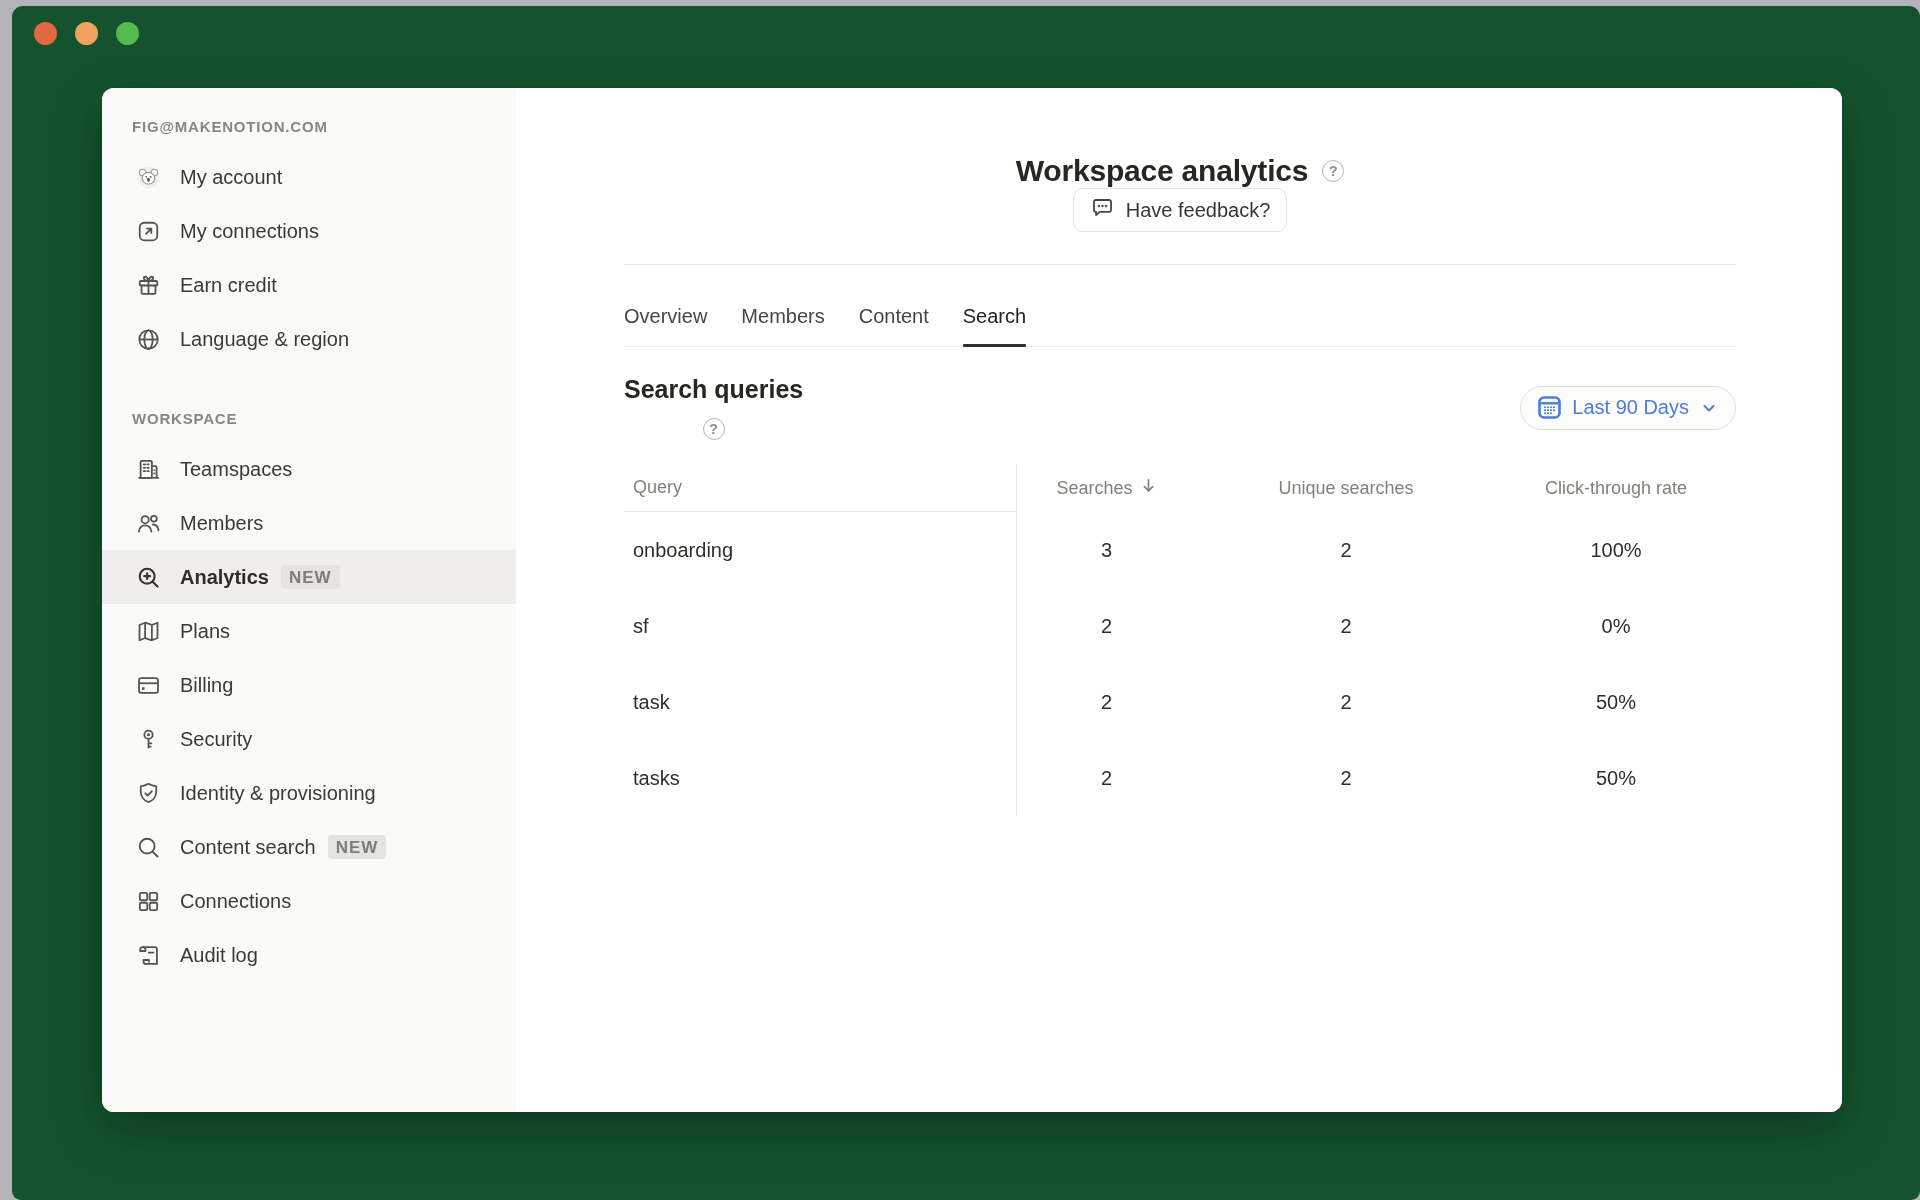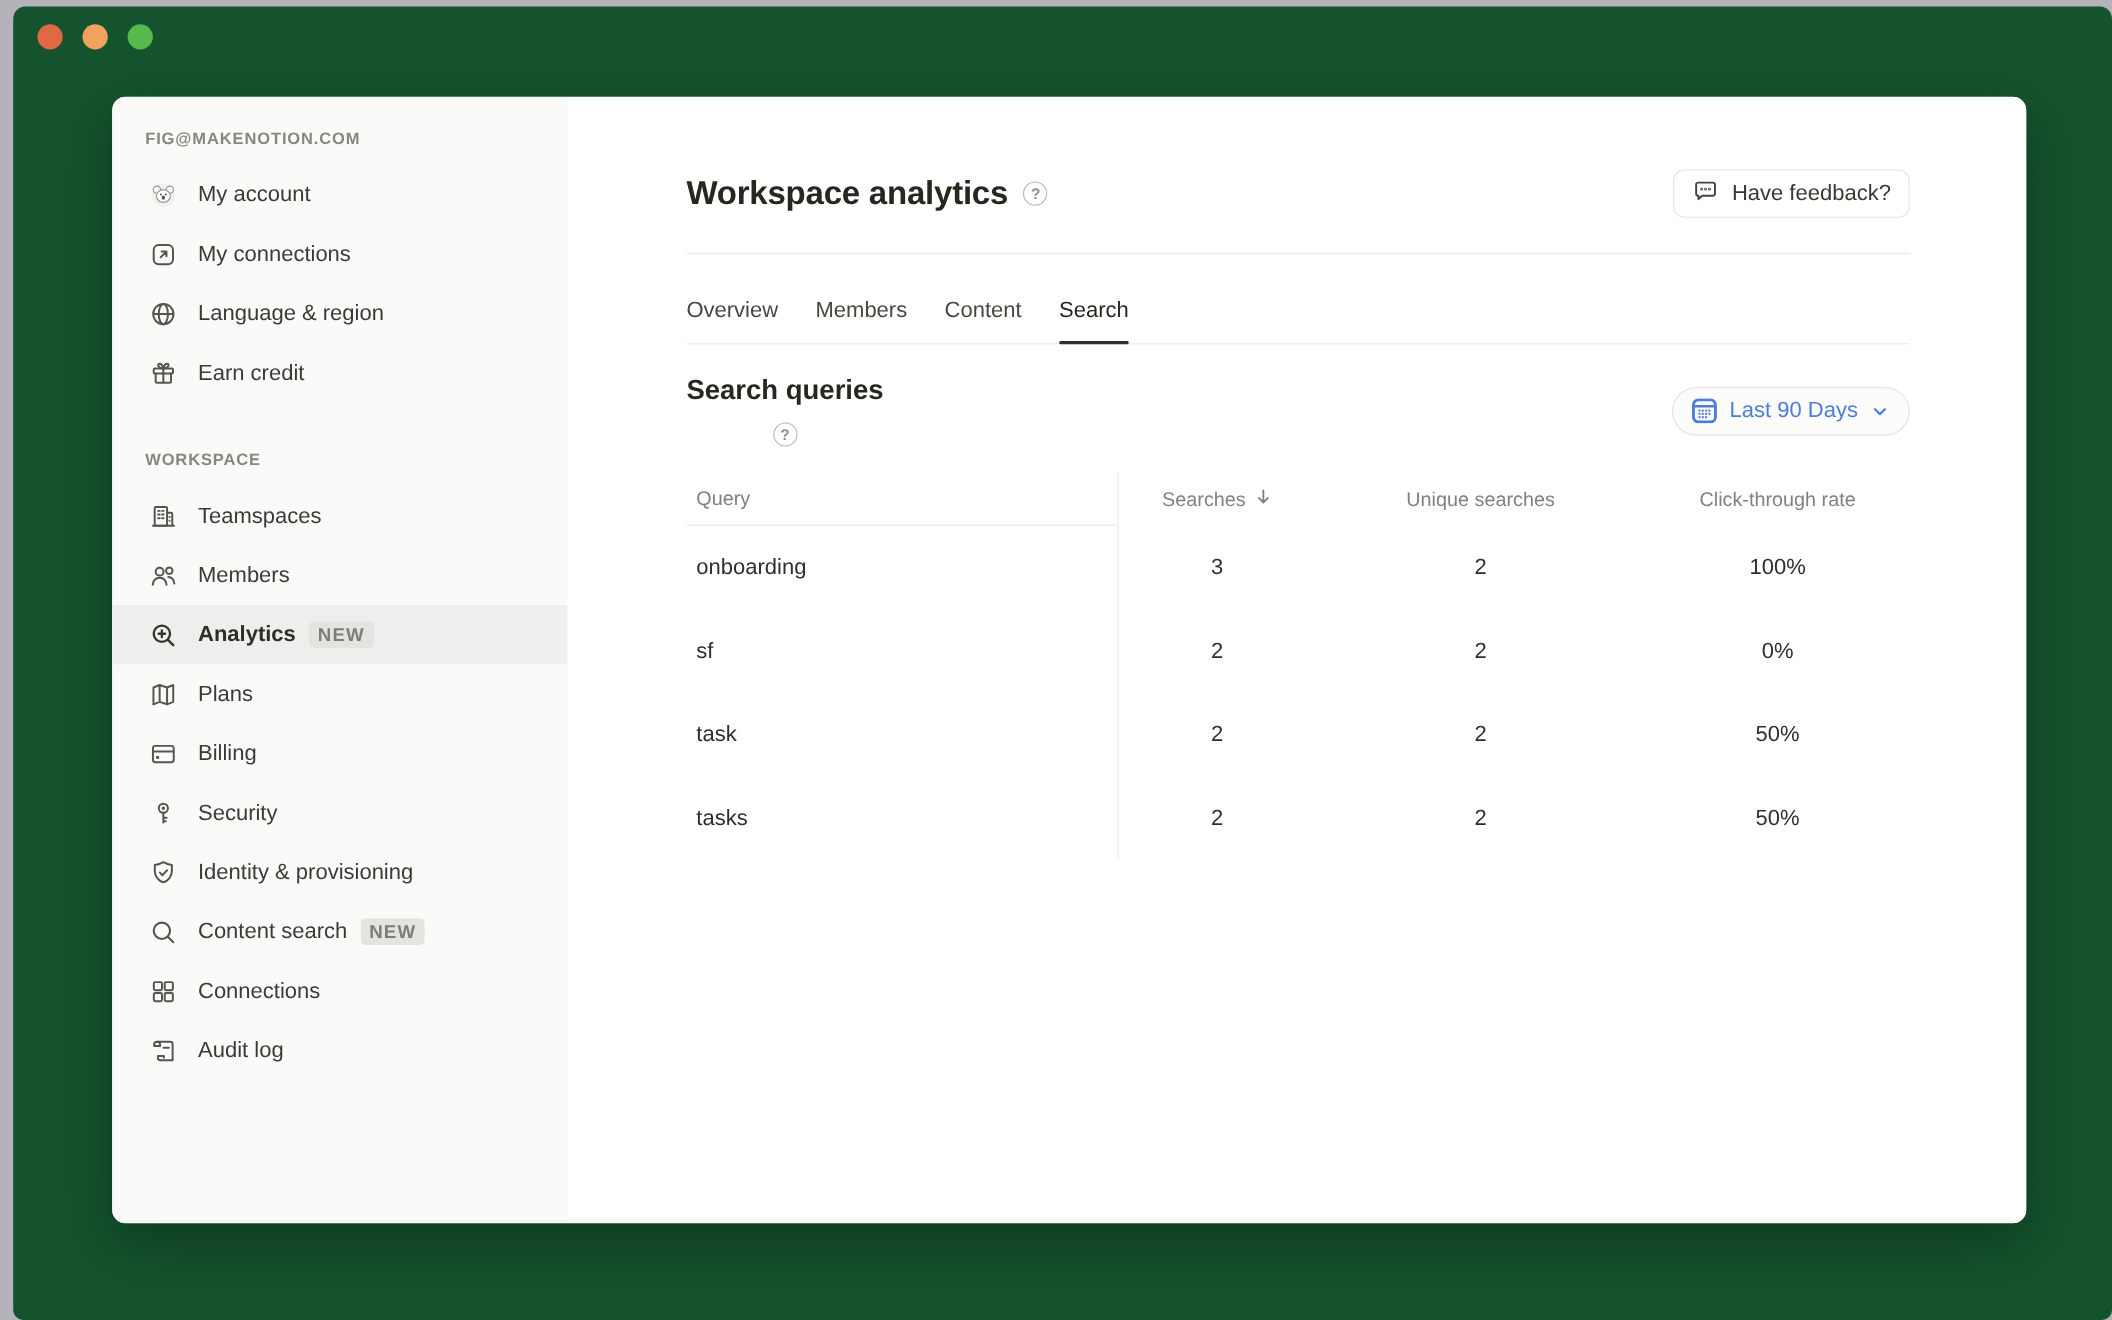--- a/index.html
+++ b/index.html
@@ -53,21 +53,21 @@
   .side-label.narrow { max-width:205px; }
   .selected .side-label { font-weight:700; color:#2e2d28; }
   .badge {
     margin-left:12px; background:#e4e3df; color:#7d7c76;
     font-size:17px; font-weight:600; letter-spacing:1px;
     border-radius:4px; padding:4px 8px 3px; line-height:1;
   }
 
   
   .main { flex:1; padding:66px 107px 0 108px; background:#fff; }
-  .main-header { display:flex; align-items:center; justify-content:space-between; }
+  .main-header { display:flex; align-items:center; justify-content:space-between;flex-direction:column; }
   .title-wrap { display:flex; align-items:center; gap:14px; }
   .page-title { font-size:30px; font-weight:700; letter-spacing:-.2px; color:#27261f; }
   .help-icon {
     width:22px; height:22px; border:1.6px solid #b7b6b2; border-radius:50%;
     color:#8f8e8a; font-size:14px; font-weight:700;
     display:inline-flex; align-items:center; justify-content:center; line-height:1;
   }
   .help-icon::before { content:"?"; }
   .feedback-btn {
     display:flex; align-items:center; gap:11px; height:44px; padding:0 16px;
@@ -145,38 +145,38 @@
           <svg viewBox="0 0 24 24" fill="none" stroke="currentColor" stroke-width="1.6" stroke-linecap="round" stroke-linejoin="round">
               <rect x="4.2" y="4.2" width="15.6" height="15.6" rx="4"></rect>
               <path d="M9.8 14.2l4.6-4.6M10.6 9.4h3.9v3.9"></path>
             </svg>
         </span>
         <span class="side-label">My connections</span>
       </div>
 
       <div class="side-item">
         <span class="side-icon">
+          <svg viewBox="0 0 24 24" fill="none" stroke="currentColor" stroke-width="1.6" stroke-linecap="round" stroke-linejoin="round">
+              <rect x="4.2" y="8" width="15.6" height="4" rx="1"></rect>
+              <path d="M5.8 12v6.5a1 1 0 0 0 1 1h10.4a1 1 0 0 0 1-1V12M12 8v11.5"></path>
+              <path d="M12 8c-4.2 0-5.4-3.8-2.9-3.8C11 4.2 12 8 12 8zM12 8c4.2 0 5.4-3.8 2.9-3.8C13 4.2 12 8 12 8z"></path>
+            </svg>
+        </span>
+        <span class="side-label">Earn credit</span>
+      </div>
+
+      <div class="side-item">
+        <span class="side-icon">
           <svg viewBox="0 0 24 24" fill="none" stroke="currentColor" stroke-width="1.6">
               <circle cx="12" cy="12" r="8.2"></circle>
               <ellipse cx="12" cy="12" rx="3.7" ry="8.2"></ellipse>
               <path d="M3.8 12h16.4"></path>
             </svg>
         </span>
         <span class="side-label">Language &amp; region</span>
-      </div>
-
-      <div class="side-item">
-        <span class="side-icon">
-          <svg viewBox="0 0 24 24" fill="none" stroke="currentColor" stroke-width="1.6" stroke-linecap="round" stroke-linejoin="round">
-              <rect x="4.2" y="8" width="15.6" height="4" rx="1"></rect>
-              <path d="M5.8 12v6.5a1 1 0 0 0 1 1h10.4a1 1 0 0 0 1-1V12M12 8v11.5"></path>
-              <path d="M12 8c-4.2 0-5.4-3.8-2.9-3.8C11 4.2 12 8 12 8zM12 8c4.2 0 5.4-3.8 2.9-3.8C13 4.2 12 8 12 8z"></path>
-            </svg>
-        </span>
-        <span class="side-label">Earn credit</span>
       </div>
 
       <div class="side-header workspace">WORKSPACE</div>
 
 
       <div class="side-item">
         <span class="side-icon">
           <svg viewBox="0 0 24 24" fill="none" stroke="currentColor" stroke-width="1.6" stroke-linecap="round" stroke-linejoin="round">
               <rect x="5" y="4.3" width="10" height="15.2" rx="1"></rect>
               <path d="M15 9h3.2a1 1 0 0 1 1 1v9.5M3.6 19.5h17"></path>

